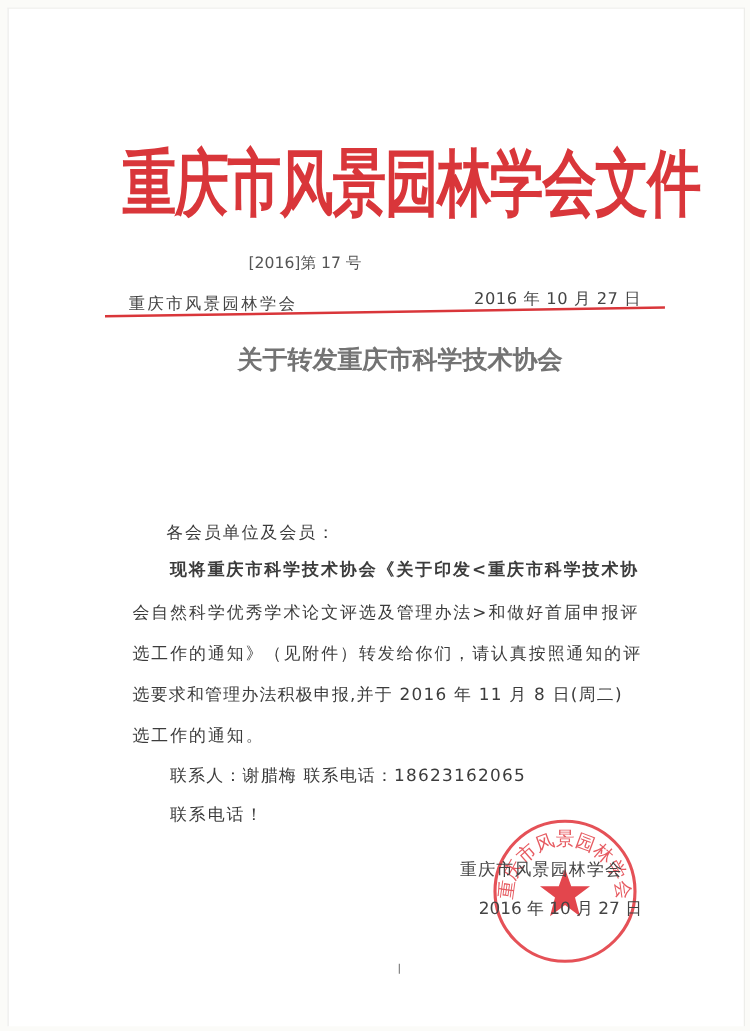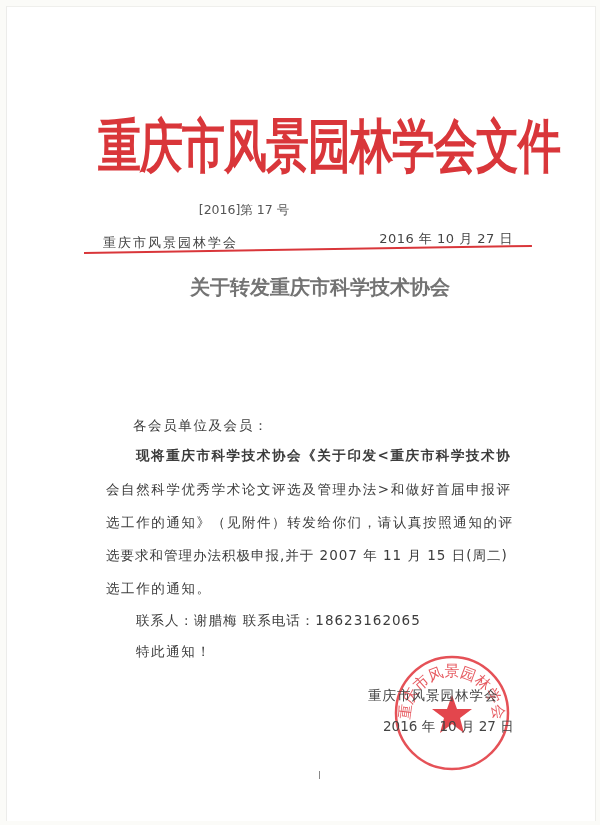--- a/index.html
+++ b/index.html
@@ -99,24 +99,24 @@
 
 <div class="title-block">
   <div>关于转发重庆市科学技术协会</div>
 </div>
 
 <div class="body">
   <div class="line" style="left:-2px; top:4px;margin-left:27px;">各会员单位及会员：</div>
   <div class="line" style="left:28px; top:34px;font-weight:bold;">现将重庆市科学技术协会《关于印发&lt;重庆市科学技术协</div>
   <div class="line" style="left:-2px; top:68px;">会自然科学优秀学术论文评选及管理办法&gt;和做好首届申报评</div>
   <div class="line" style="left:-2px; top:101px;">选工作的通知》（见附件）转发给你们，请认真按照通知的评</div>
-  <div class="line" style="left:-2px; top:134px; letter-spacing:1px;">选要求和管理办法积极申报,并于 2007 年 11 月 15 日(周二)</div>
+  <div class="line" style="left:-2px; top:134px; letter-spacing:1px;">选要求和管理办法积极申报,并于 2016 年 11 月 8 日(周二)</div>
   <div class="line" style="left:-2px; top:167px;">选工作的通知。</div>
   <div class="line" style="left:28px; top:199px; letter-spacing:1px;">联系人：谢腊梅   联系电话：18623162065</div>
-  <div class="line" style="left:28px; top:230px;">特此通知！</div>
+  <div class="line" style="left:28px; top:230px;">联系电话！</div>
 </div>
 
 <svg class="stamp" viewBox="0 0 120 120">
   <defs>
     <path id="sealArc" d="M 20 78 A 42 42 0 1 1 100 78"></path>
   </defs>
   <circle cx="60" cy="60" r="56" fill="none" stroke="#e0323a" stroke-width="2.5" opacity="0.85"></circle>
   <text font-family="DejaVu Sans, sans-serif" font-size="15" fill="#e0323a" opacity="0.8">
     <textPath href="#sealArc" startOffset="50%" text-anchor="middle">重庆市风景园林学会</textPath>
   </text>

